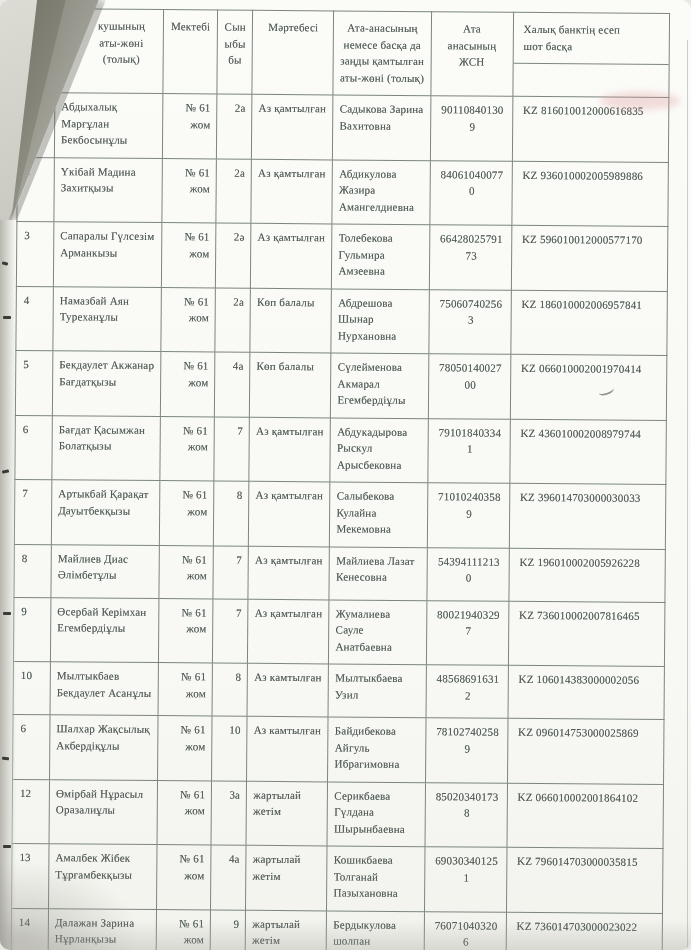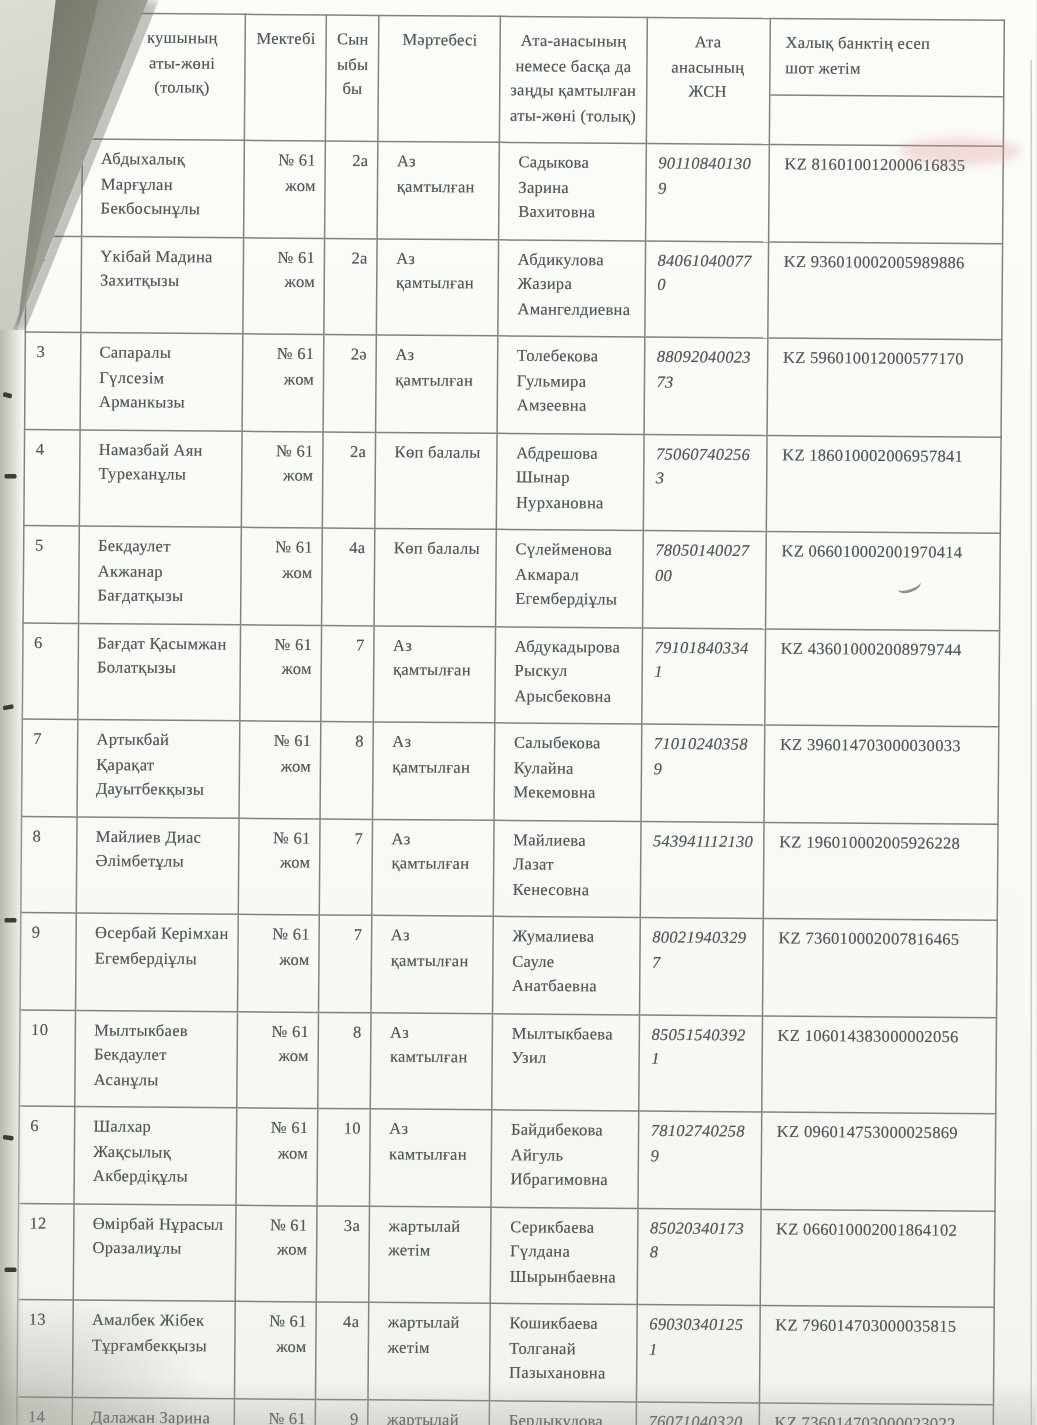--- a/index.html
+++ b/index.html
@@ -5,20 +5,21 @@
   html,body{margin:0;padding:0;}
   body{
     width:691px;height:950px;overflow:hidden;
     background:#e9e9e4;
     font-family:"Liberation Serif","DejaVu Serif",serif;
   }
   .page{
     position:relative;width:691px;height:950px;
     background:linear-gradient(180deg,#fbfbf8 0%,#f8f8f4 70%,#f3f3ee 100%);
     overflow:hidden;
+    border-radius:10px;
   }
   
   .left-band{
     position:absolute;left:0;top:0;width:16px;height:100%;
     background:linear-gradient(90deg,#b7b7b0 0%,#d6d6cf 45%,rgba(220,220,214,0) 100%);
     z-index:4;
   }
   .right-line{
     position:absolute;right:3px;top:40px;bottom:0;width:1px;
     background:rgba(150,150,145,.45);z-index:4;
@@ -90,22 +91,22 @@
   th.h-name{padding-left:30px;}
   th.h-account{text-align:left;position:relative;padding-left:10px;}
   th.h-account::after{
     content:"";position:absolute;left:0;right:0;top:60%;
     border-top:1px solid #7c867f;
   }
   .hline{display:block;}
   .hline.gap{}
   td.c-no{text-align:left;padding-left:7px;}
   td.c-school,td.c-class{text-align:right;}
-  td.c-name,td.c-status,td.c-parent{text-align:left;padding-left:12px;}
-  td.c-iin{text-align:left;padding-left:8px;font-style:italic;}
+  td.c-name,td.c-status,td.c-parent{text-align:left;}
+  td.c-iin{text-align:center;padding-left:8px;}
   td.c-account{text-align:left;padding-left:10px;}
   tbody tr{min-height:40px;}
   tbody td{height:38px;}
 </style>
 </head>
 <body>
 
 <div class="page">
 
   <div class="table-wrap">
@@ -137,21 +138,21 @@
             <span class="hline">заңды  қамтылған</span>
             <span class="hline">аты-жөні (толық)</span>
           </th>
           <th class="h-iin">
             <span class="hline">Ата</span>
             <span class="hline">анасының</span>
             <span class="hline">ЖСН</span>
           </th>
           <th class="h-account">
             <span class="hline">Халық банктің  есеп</span>
-            <span class="hline">шот жетім</span>
+            <span class="hline">шот басқа</span>
           </th>
         </tr>
       </thead>
       <tbody>
     <tr>
       <td class="c-no">1</td>
       <td class="c-name">Абдыхалық Марғұлан Бекбосынұлы</td>
       <td class="c-school">№ 61 жом</td>
       <td class="c-class">2а</td>
       <td class="c-status">Аз қамтылған</td>
@@ -171,21 +172,21 @@
       <td class="c-account">KZ 936010002005989886</td>
     </tr>
 
     <tr>
       <td class="c-no">3</td>
       <td class="c-name">Сапаралы Гүлсезім Арманкызы</td>
       <td class="c-school">№ 61 жом</td>
       <td class="c-class">2ә</td>
       <td class="c-status">Аз қамтылған</td>
       <td class="c-parent">Толебекова Гульмира Амзеевна</td>
-      <td class="c-iin">8809204002373</td>
+      <td class="c-iin">6642802579173</td>
       <td class="c-account">KZ 596010012000577170</td>
     </tr>
 
     <tr>
       <td class="c-no">4</td>
       <td class="c-name">Намазбай Аян Туреханұлы</td>
       <td class="c-school">№ 61 жом</td>
       <td class="c-class">2а</td>
       <td class="c-status">Көп балалы</td>
       <td class="c-parent">Абдрешова Шынар Нурхановна</td>
@@ -248,21 +249,21 @@
       <td class="c-account">KZ 736010002007816465</td>
     </tr>
 
     <tr>
       <td class="c-no">10</td>
       <td class="c-name">Мылтыкбаев Бекдаулет Асанұлы</td>
       <td class="c-school">№ 61 жом</td>
       <td class="c-class">8</td>
       <td class="c-status">Аз камтылған</td>
       <td class="c-parent">Мылтыкбаева Узил</td>
-      <td class="c-iin">850515403921</td>
+      <td class="c-iin">485686916312</td>
       <td class="c-account">KZ 106014383000002056</td>
     </tr>
 
     <tr>
       <td class="c-no">6</td>
       <td class="c-name">Шалхар Жақсылық Акбердіқұлы</td>
       <td class="c-school">№ 61 жом</td>
       <td class="c-class">10</td>
       <td class="c-status">Аз камтылған</td>
       <td class="c-parent">Байдибекова Айгуль Ибрагимовна</td>

